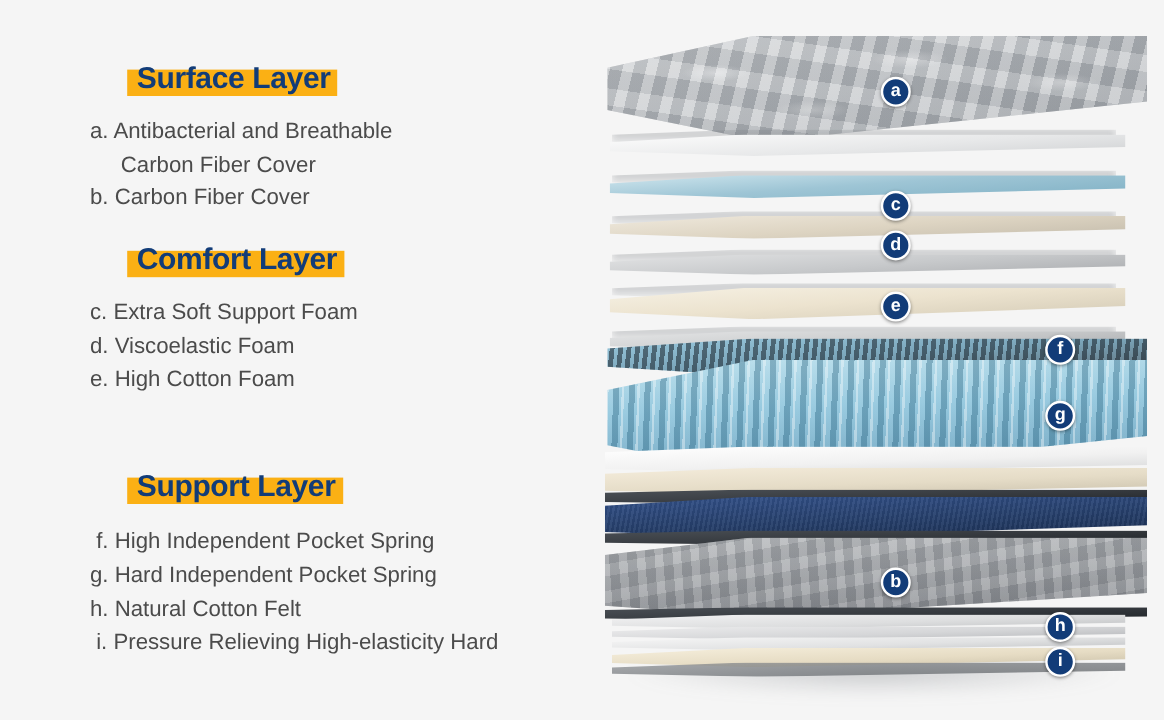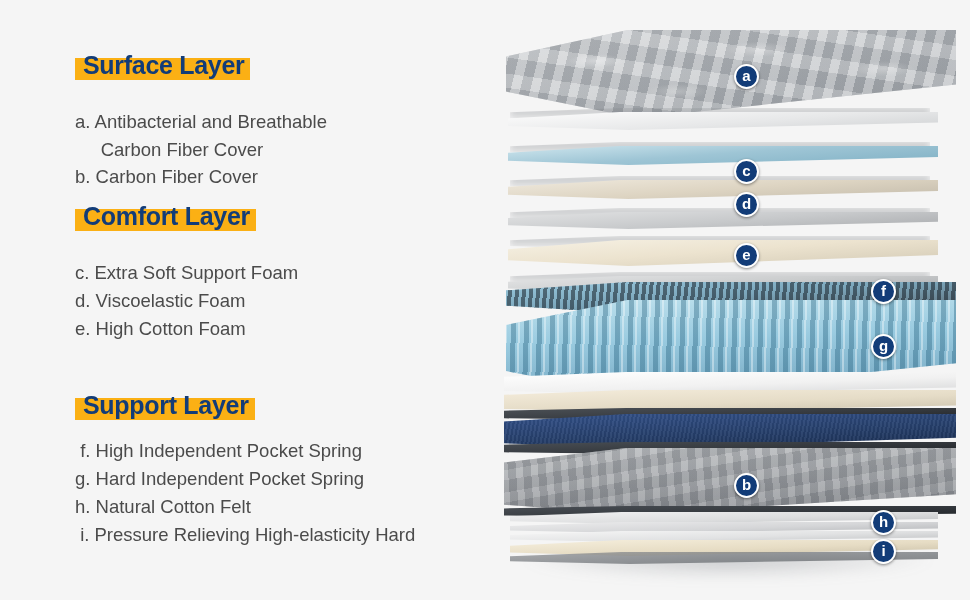--- a/index.html
+++ b/index.html
@@ -19,20 +19,21 @@
 
   .layer-block { position:absolute; left:75px; }
   .block-surface { top:48px; }
   .block-comfort { top:199px; }
   .block-support { top:388px; }
 
   .heading-wrap {
     position:relative;
     display:inline-block;
     padding:0 6px 0 8px;
+    margin-left:31px;
   }
   .heading-hl {
     position:absolute;
     left:0; right:0;
     bottom:2px;
     height:22px;
     background:#fbb014;
     z-index:0;
   }
   .heading-text {
@@ -41,21 +42,21 @@
     font-size:25px;
     font-weight:bold;
     color:#123c78;
     letter-spacing:-0.3px;
     line-height:34px;
     white-space:nowrap;
     font-family:"Liberation Sans", sans-serif;
   }
 
   .item-list {
-    margin-top:26px;
+    margin-top:13px;
     list-style:none;
   }
   .item-list li {
     font-size:18.5px;
     color:#4b4b4b;
     line-height:27.5px;
     white-space:pre;
     font-family:"Liberation Sans", sans-serif;
   }
   .list-comfort li, .list-support li { line-height:28px; }

